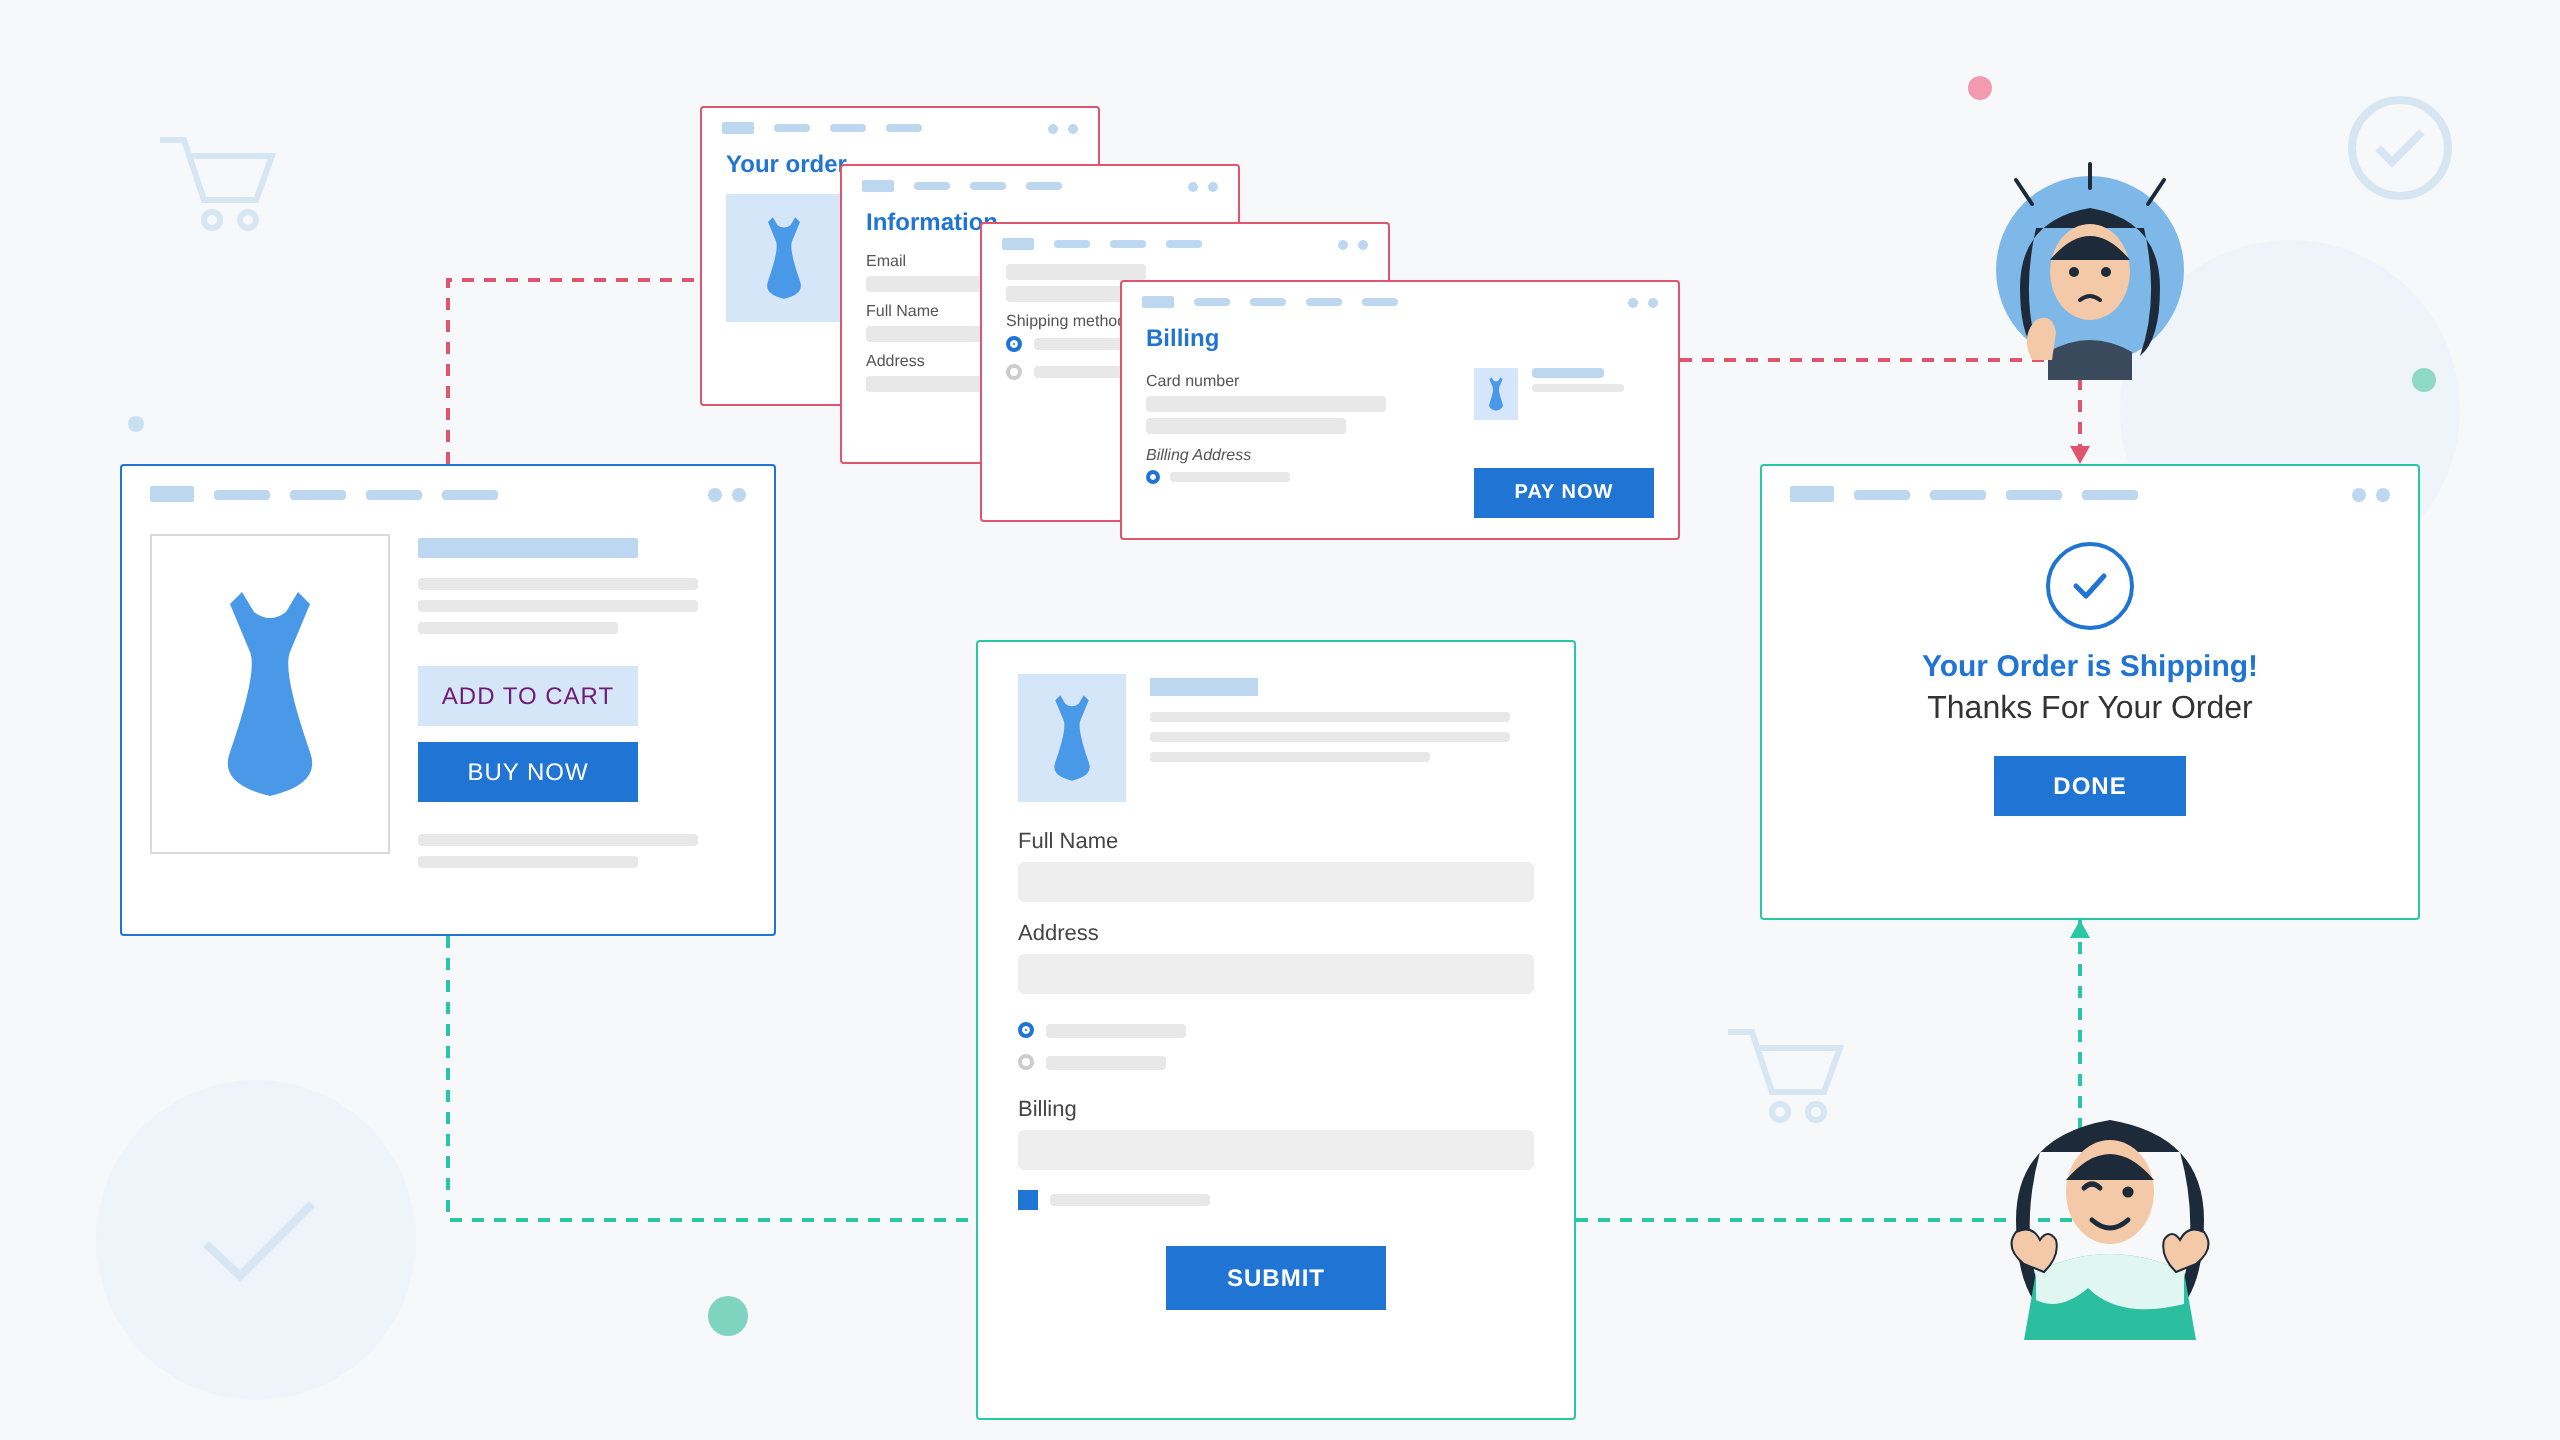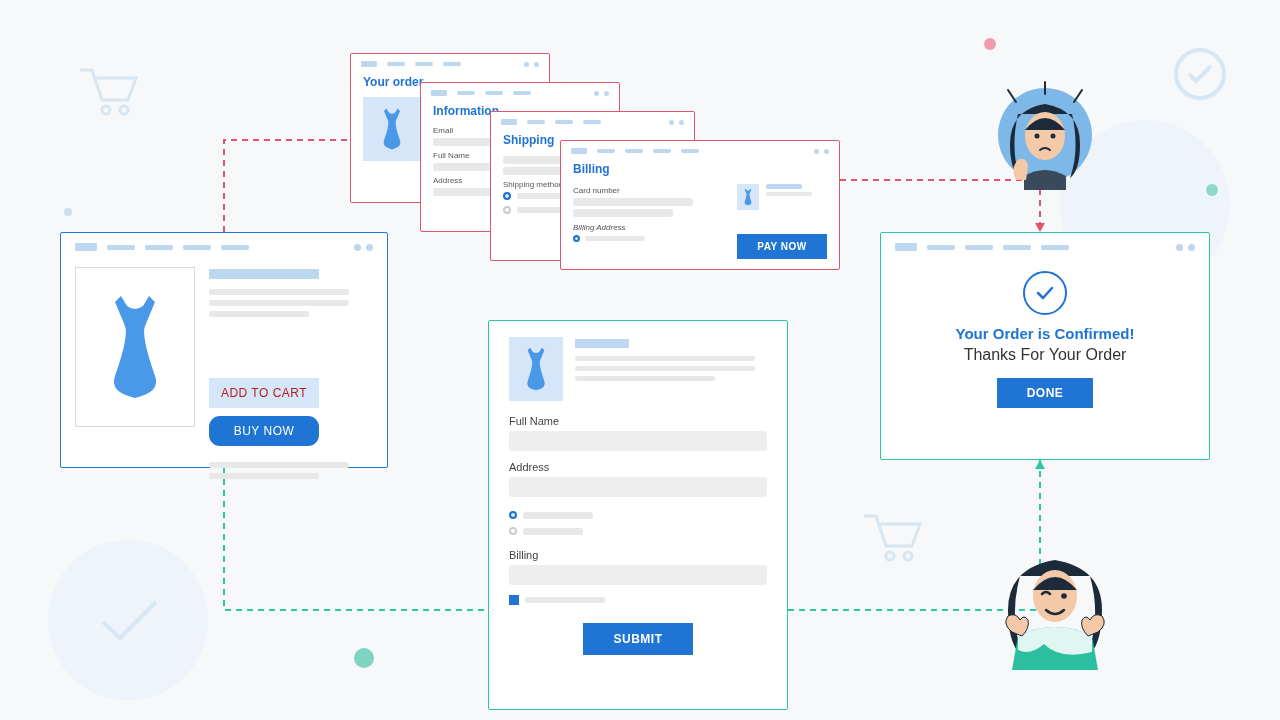--- a/index.html
+++ b/index.html
@@ -37,22 +37,22 @@
     display: flex; align-items: center; justify-content: center;
   }
   .dress-svg { fill: #4a98e8; }
   .prod-right { flex: 1; padding-top: 2px; }
   .prod-title { width: 110px; height: 10px; background: #bcd7ef; margin-bottom: 10px; border-radius:1px;}
   .btn {
     display: inline-block; font-size: 12px; font-weight: 500;
     text-align: center; padding: 8px 0; width: 110px; letter-spacing: .5px;
     cursor: pointer;
   }
-  .btn-light { background: #d4e6f8; color: #b91c1c; margin-top: 45px; }
-  .btn-primary { background: #1f74d4; color: #fff; border-radius: 11px; }
+  .btn-light { background: #d4e6f8; color: #701a75; }
+  .btn-primary { background: #1f74d4; color: #fff; }
 
   
   .cascade {
     border: 1px solid #e0546e; font-size: 10px;
   }
   .cascade .panel-hdr { padding: 7px 10px 4px; }
   .cascade .logo-blk { width: 16px; height: 6px; }
   .cascade .nav-line { width: 18px; height: 4px; }
   .cascade .hdot { width: 5px; height: 5px; }
   .cascade .title {
@@ -271,21 +271,20 @@
         <div class="logo-blk"></div>
         <div class="nav-line"></div>
         <div class="nav-line"></div>
         <div class="nav-line"></div>
       </div>
       <div class="hdr-dots">
         <div class="hdot"></div>
         <div class="hdot"></div>
       </div>
     </div>
-  <div class="title">Shipping</div>
   <div class="field skel" style="width:70px;"></div>
   <div class="field skel" style="width:70px;"></div>
   <div class="lbl">Shipping method</div>
   <div class="radio-row">
       <div class="radio-dot on"></div>
       <div class="skel" style="width:60px;height:6px;"></div>
     </div>
   <div class="radio-row">
       <div class="radio-dot off"></div>
       <div class="skel" style="width:50px;height:6px;"></div>
@@ -384,21 +383,21 @@
       <div class="hdr-dots">
         <div class="hdot"></div>
         <div class="hdot"></div>
       </div>
     </div>
   <div class="check-circ">
     <svg width="24" height="24" viewBox="0 0 24 24">
         <path d="M5 12 L10 17 L19 7" stroke="#1f74d4" stroke-width="2.5" fill="none" stroke-linecap="round" stroke-linejoin="round"></path>
       </svg>
   </div>
-  <div class="ctitle">Your Order is Confirmed!</div>
+  <div class="ctitle">Your Order is Shipping!</div>
   <div class="csub">Thanks For Your Order</div>
   <div class="done">DONE</div>
 </div>
 
 <div class="persona" style="left:990px; top:80px;">
   <div class="persona-bg" style="background:#7eb8e8;"></div>
   <svg viewBox="0 0 110 110" width="110" height="110" style="position:absolute;">
     <g stroke="#1d2a3a" stroke-width="2" stroke-linecap="round">
       <line x1="18" y1="10" x2="26" y2="22"></line>
         <line x1="55" y1="2" x2="55" y2="14"></line>

